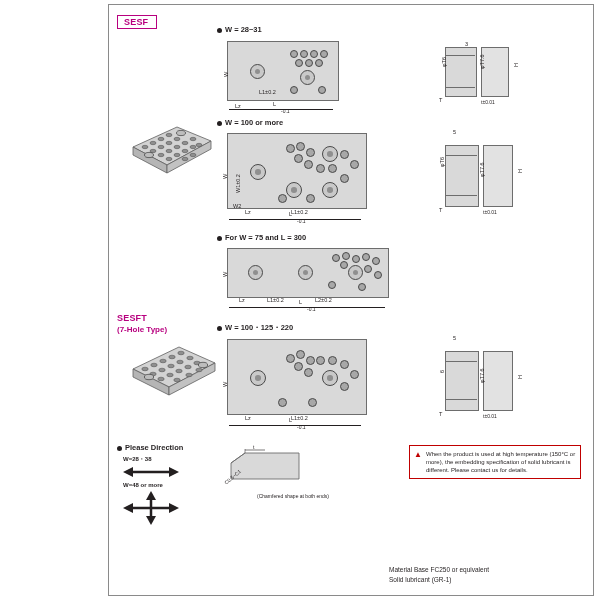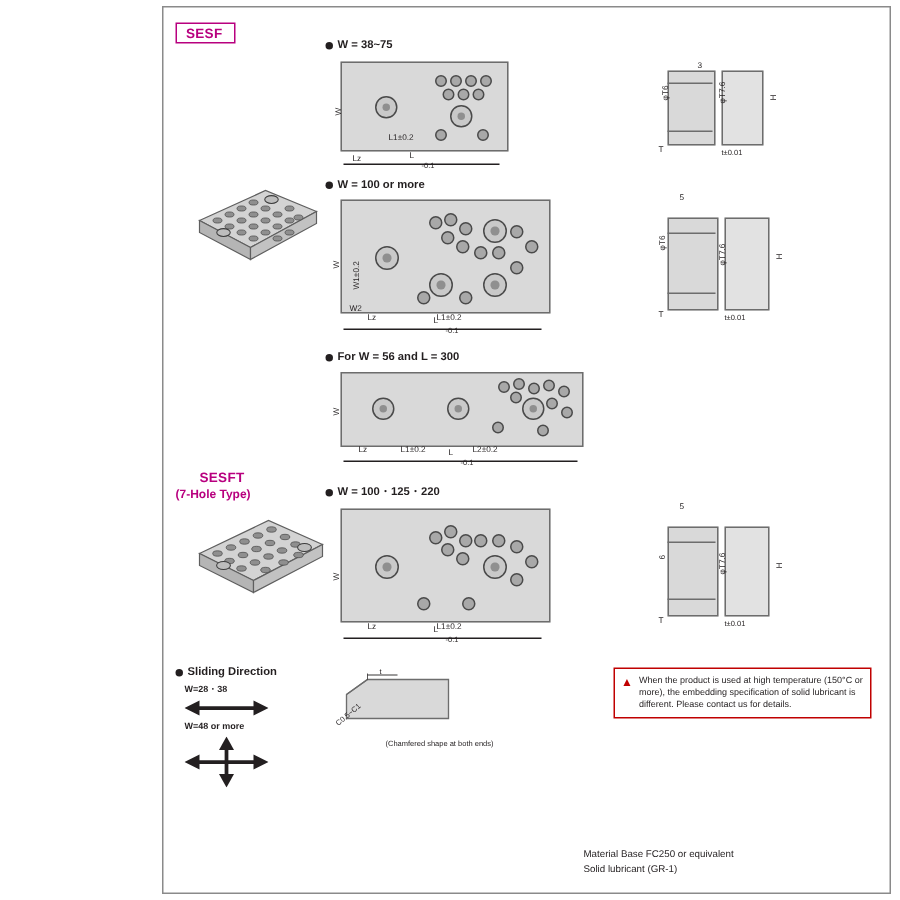--- a/index.html
+++ b/index.html
@@ -102,21 +102,21 @@
 
 <div class="leftbar"></div>
 
 <div class="page">
 
   <div class="sect-head" style="left:8px;top:10px;">
     <span class="box">SESF</span>
   </div>
 
   <div class="bullet-head" style="left:108px;top:20px;">
-    <span class="dot"></span><span>W = 38~75</span>
+    <span class="dot"></span><span>W = 28~31</span>
   </div>
 
   <div class="iso" style="left:20px;top:120px;width:85px;height:60px;">
     <svg width="85" height="60" viewBox="0 0 85 60">
       <polygon points="4,22 48,2 82,16 38,40" fill="#d3d3d3" stroke="#5f5f5f" stroke-width="0.8"></polygon>
       <polygon points="4,22 38,40 38,48 4,30" fill="#b5b5b5" stroke="#5f5f5f" stroke-width="0.8"></polygon>
       <polygon points="38,40 82,16 82,24 38,48" fill="#c2c2c2" stroke="#5f5f5f" stroke-width="0.8"></polygon>
       <g fill="#8f8f8f" stroke="#4a4a4a" stroke-width="0.5">
         <ellipse cx="16" cy="22" rx="3" ry="1.7"></ellipse>
           <ellipse cx="24" cy="18" rx="3" ry="1.7"></ellipse>
@@ -214,21 +214,21 @@
   <div class="sideline" style="left:336px;top:150px;width:32px;"></div>
   <div class="sideline" style="left:336px;top:190px;width:32px;"></div>
   <div class="dimtxt" style="left:344px;top:124px;"><span>5</span></div>
   <div class="dimtxt vert" style="left:330px;top:162px;"><span>φT6</span></div>
   <div class="dimtxt vert" style="left:370px;top:172px;"><span>φT7.6</span></div>
   <div class="dimtxt vert" style="left:408px;top:168px;"><span>H</span></div>
   <div class="dimtxt" style="left:330px;top:202px;"><span>T</span></div>
   <div class="dimtxt tiny" style="left:374px;top:204px;"><span>t±0.01</span></div>
 
   <div class="bullet-head" style="left:108px;top:228px;">
-    <span class="dot"></span><span>For W = 56 and L = 300</span>
+    <span class="dot"></span><span>For W = 75 and L = 300</span>
   </div>
 
   <div class="plate" style="left:118px;top:243px;width:160px;height:48px;">
     <div class="chole" style="left:20px;top:16px;width:13px;height:13px;"></div>
     <div class="chole" style="left:70px;top:16px;width:13px;height:13px;"></div>
     <div class="chole" style="left:120px;top:16px;width:13px;height:13px;"></div>
     <div class="hole" style="left:104px;top:5px;width:6px;height:6px;"></div>
     <div class="hole" style="left:114px;top:3px;width:6px;height:6px;"></div>
     <div class="hole" style="left:124px;top:6px;width:6px;height:6px;"></div>
     <div class="hole" style="left:134px;top:4px;width:6px;height:6px;"></div>
@@ -240,21 +240,21 @@
     <div class="hole" style="left:130px;top:34px;width:6px;height:6px;"></div>
   </div>
   <div class="dimtxt vert" style="left:113px;top:272px;"><span>W</span></div>
   <div class="dimtxt" style="left:130px;top:292px;"><span>Lz</span></div>
   <div class="dimtxt" style="left:158px;top:292px;"><span>L1±0.2</span></div>
   <div class="dimtxt" style="left:206px;top:292px;"><span>L2±0.2</span></div>
   <div class="dimline" style="left:120px;top:302px;width:156px;"></div>
   <div class="dimtxt" style="left:190px;top:294px;"><span>L</span></div>
   <div class="dimtxt tiny" style="left:198px;top:301px;"><span>-0.1</span></div>
 
-  <div class="sect-head" style="left:8px;top:308px;margin-left:16px;">
+  <div class="sect-head" style="left:8px;top:308px;">
     <span>SESFT</span>
   </div>
   <div class="sub-head" style="left:8px;top:320px;">(7-Hole Type)</div>
 
   <div class="bullet-head" style="left:108px;top:318px;">
     <span class="dot"></span><span>W = 100・125・220</span>
   </div>
 
   <div class="iso" style="left:20px;top:340px;width:90px;height:62px;">
     <svg width="90" height="62" viewBox="0 0 90 62">
@@ -316,21 +316,21 @@
   <div class="sideline" style="left:336px;top:356px;width:32px;"></div>
   <div class="sideline" style="left:336px;top:394px;width:32px;"></div>
   <div class="dimtxt" style="left:344px;top:330px;"><span>5</span></div>
   <div class="dimtxt vert" style="left:330px;top:368px;"><span>6</span></div>
   <div class="dimtxt vert" style="left:370px;top:378px;"><span>φT7.6</span></div>
   <div class="dimtxt vert" style="left:408px;top:374px;"><span>H</span></div>
   <div class="dimtxt" style="left:330px;top:406px;"><span>T</span></div>
   <div class="dimtxt tiny" style="left:374px;top:408px;"><span>t±0.01</span></div>
 
   <div class="bullet-head" style="left:8px;top:438px;">
-    <span class="dot"></span><span>Sliding Direction</span>
+    <span class="dot"></span><span>Please Direction</span>
   </div>
   <div class="arrowlbl" style="left:14px;top:450px;">W=28・38</div>
   <div class="hline-arrow" style="left:14px;top:460px;">
     <svg width="56" height="14" viewBox="0 0 56 14">
       <line x1="8" y1="7" x2="48" y2="7" stroke="#231f20" stroke-width="2.5"></line>
       <polygon points="0,7 10,2 10,12" fill="#231f20"></polygon>
       <polygon points="56,7 46,2 46,12" fill="#231f20"></polygon>
     </svg>
   </div>
   <div class="arrowlbl" style="left:14px;top:477px;">W=48 or more</div>

